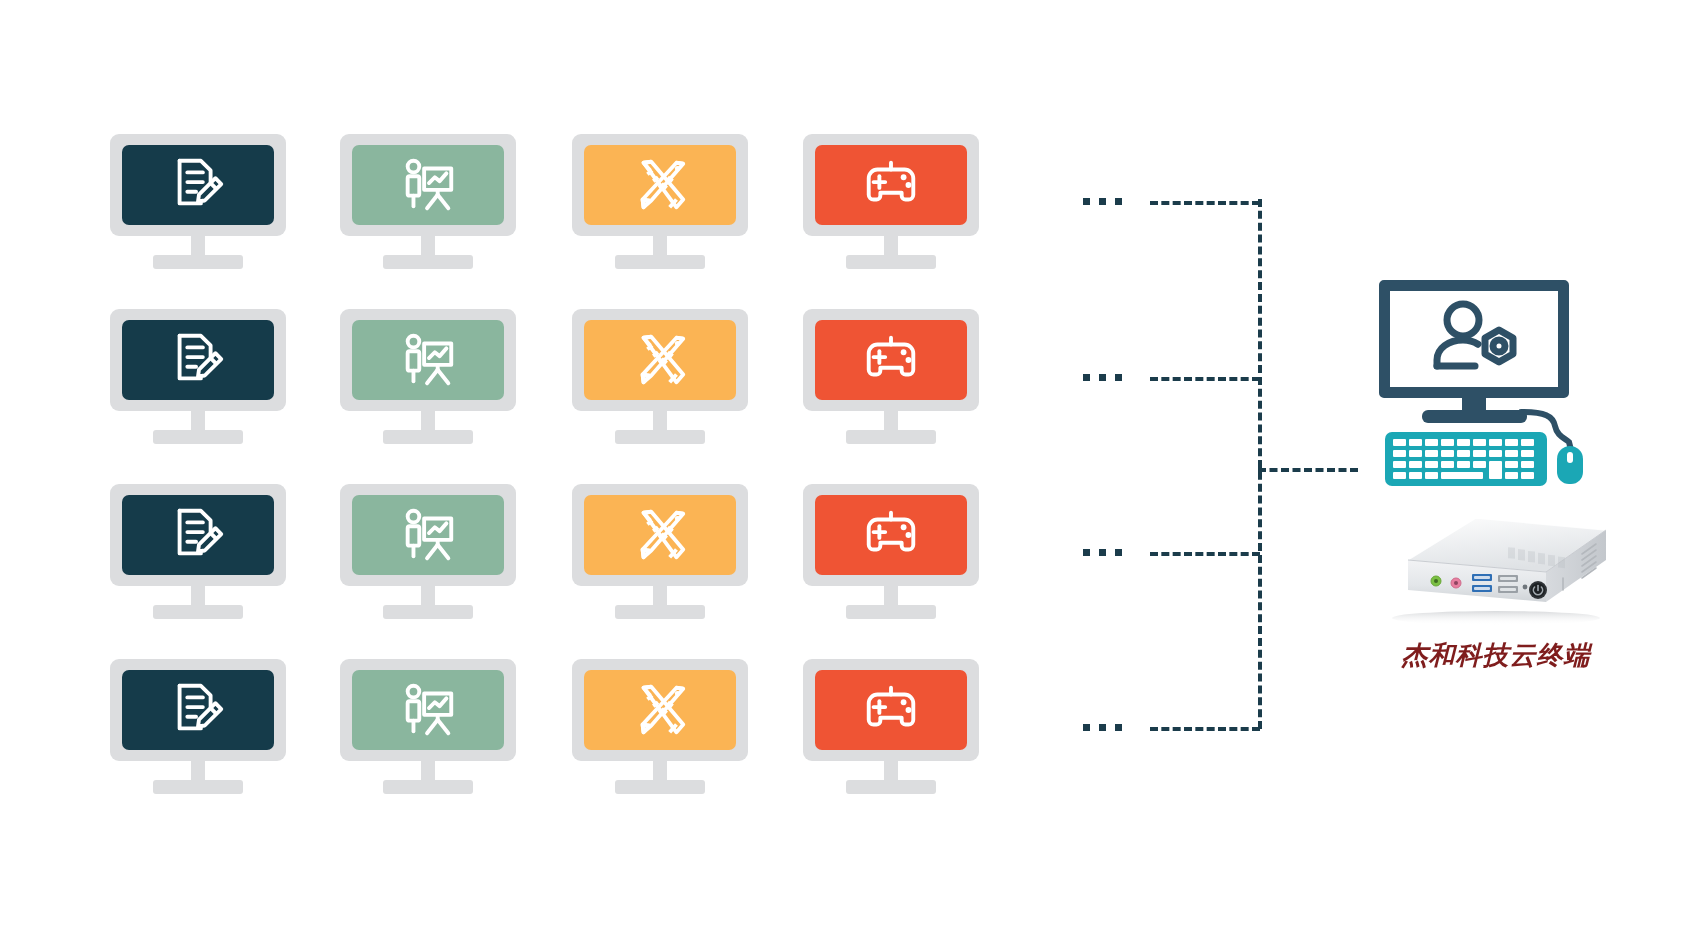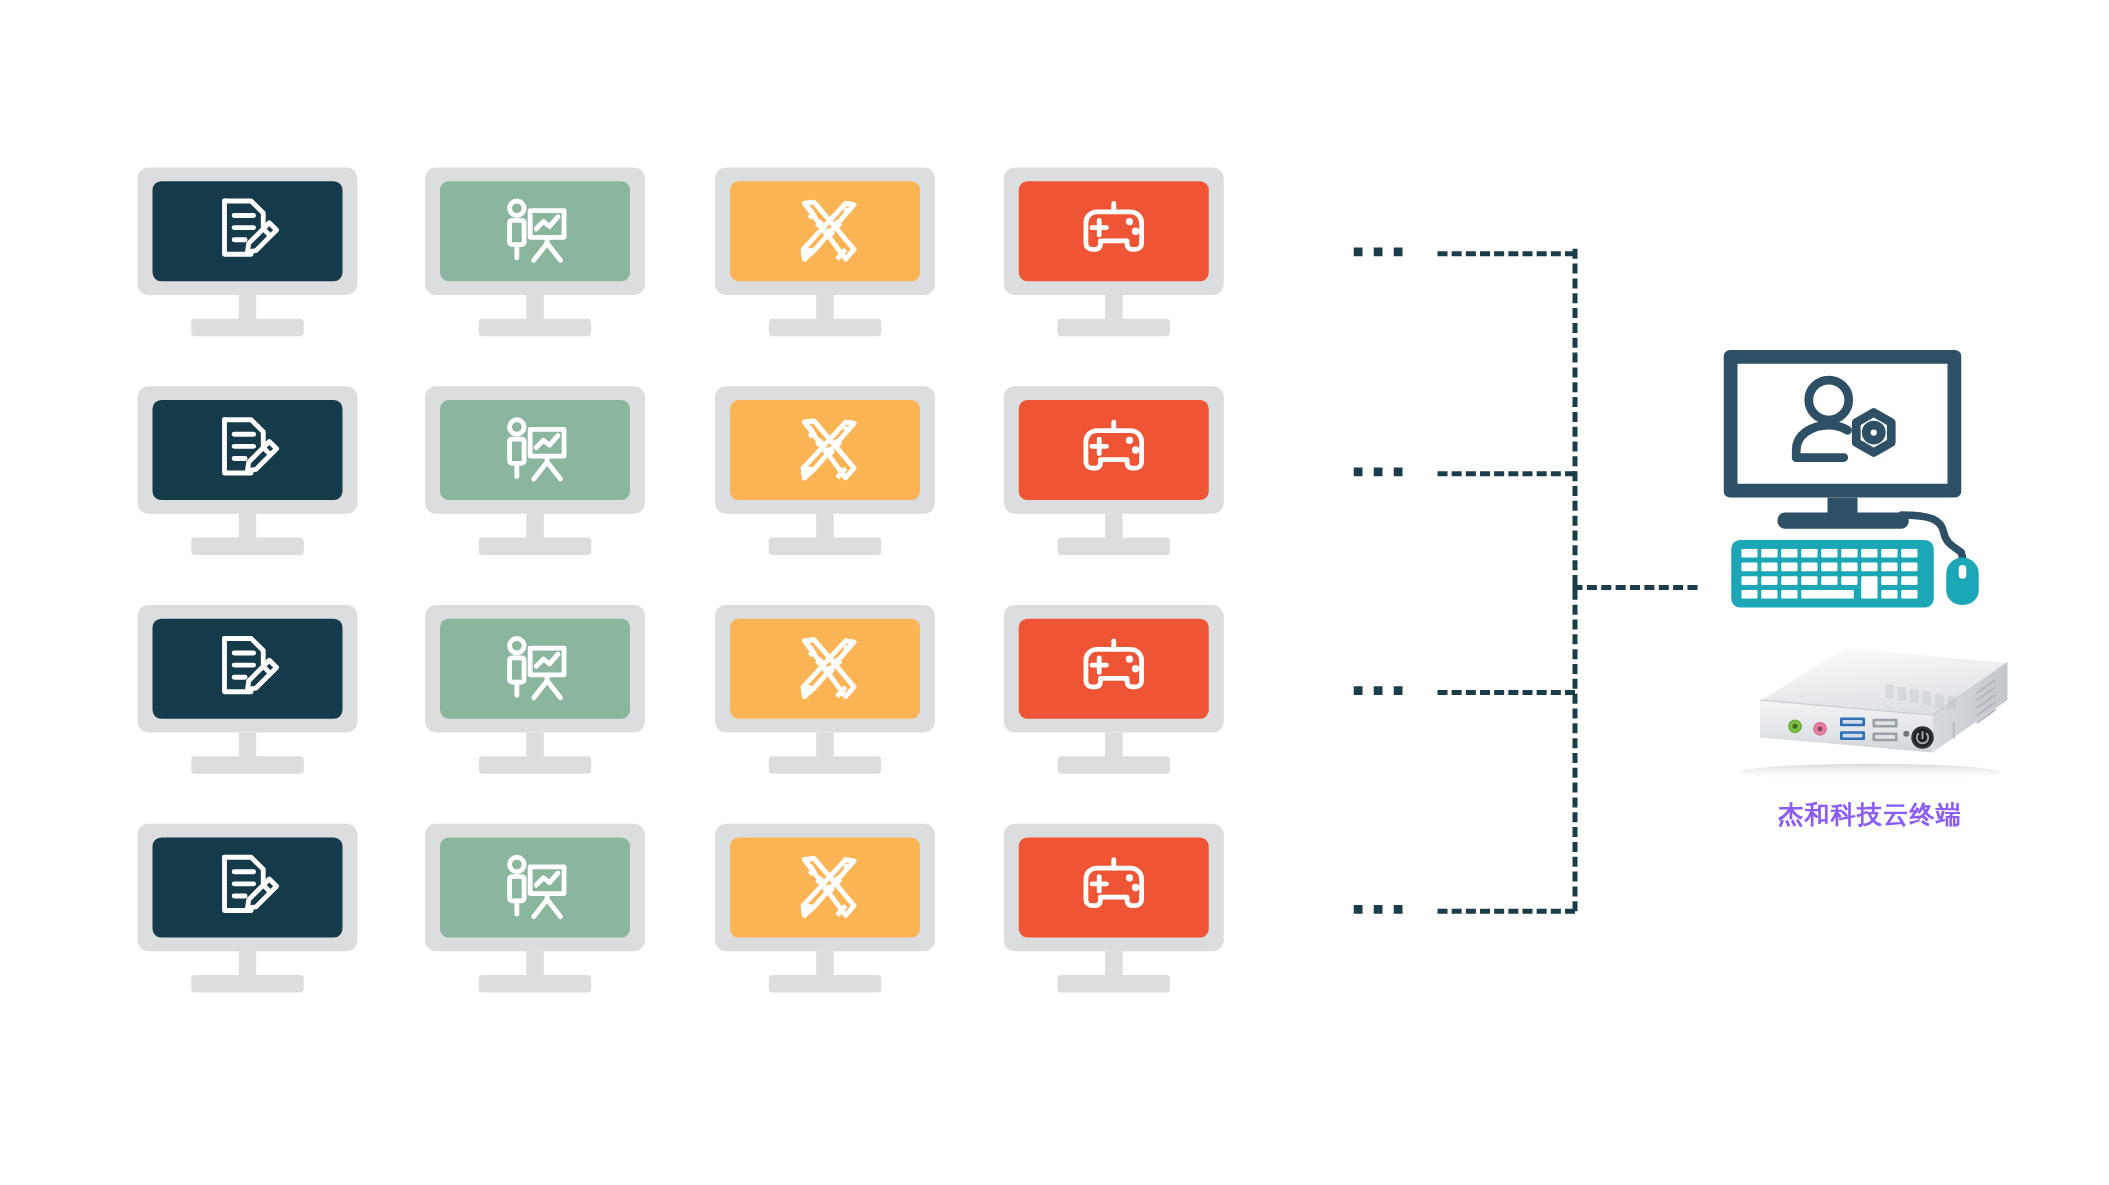--- a/index.html
+++ b/index.html
@@ -184,24 +184,25 @@
     top: 508px;
     width: 246px;
     height: 118px;
   }
   #label-terminal {
     position: absolute;
     left: 1306px;
     top: 638px;
     width: 380px;
     text-align: center;
-    font-size: 20px;
+    font-size: 26px;
     font-weight: bold;
-    color: #8b5cf6;
+    color: #7f1d1d;
     letter-spacing: 1px;
+    font-style: italic;
   }
 </style>
 </head>
 <body>
 
 <div id="canvas">
 
   <div id="client-grid">
 
     <div class="client" style="left:110px; top:134px;">

